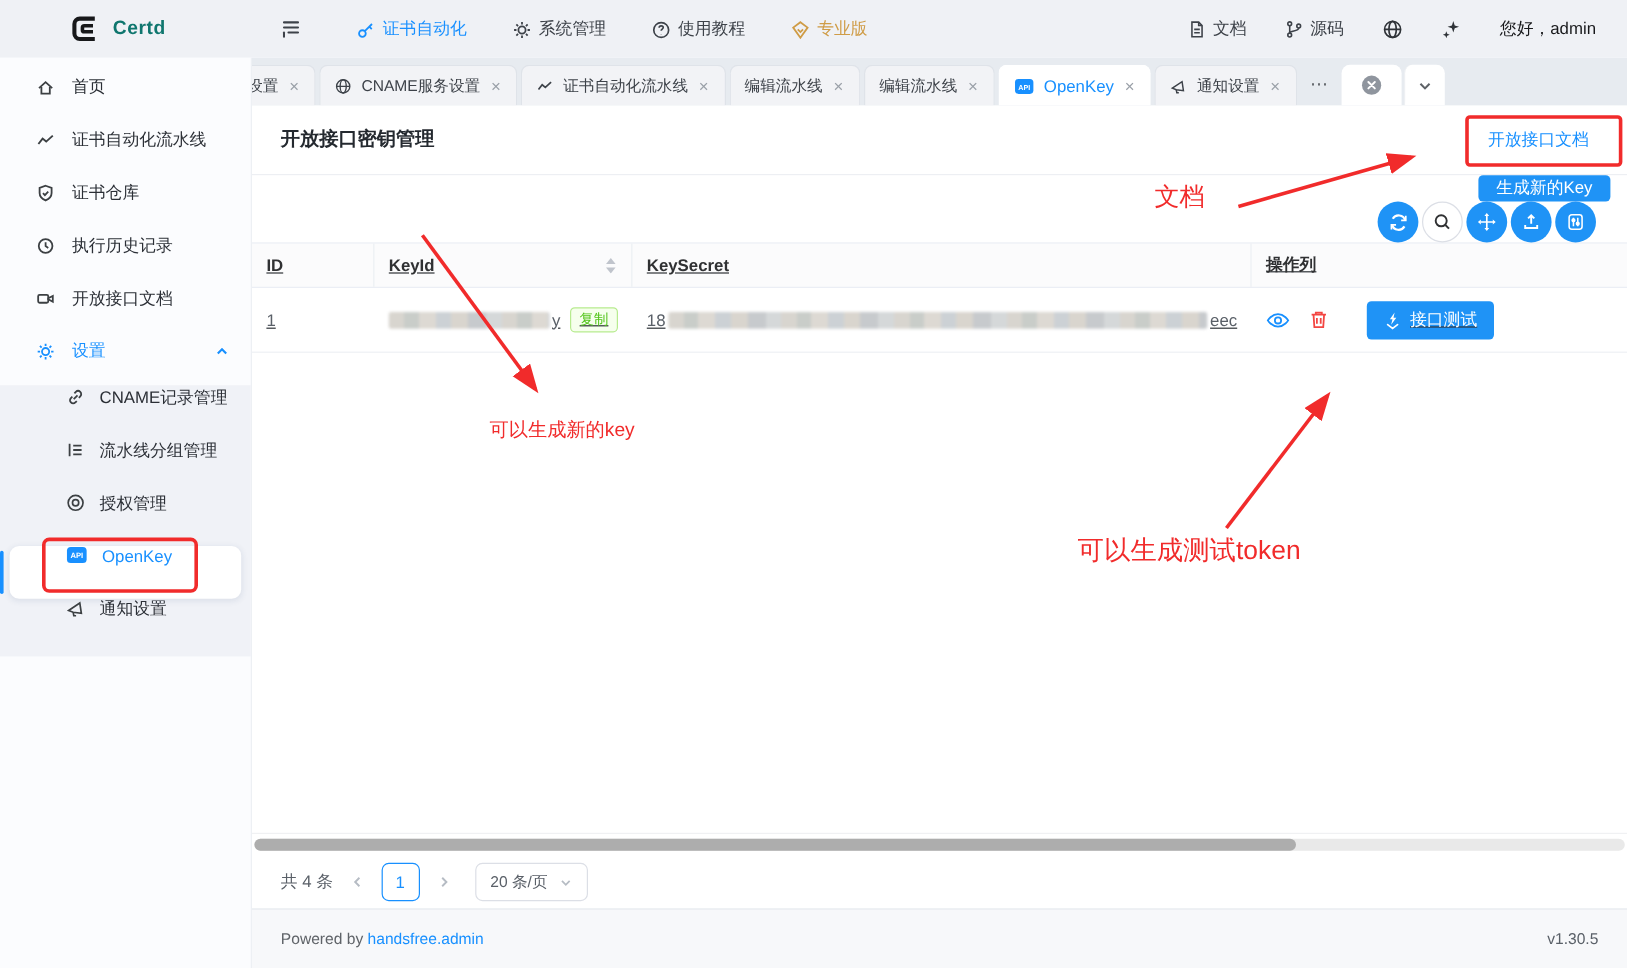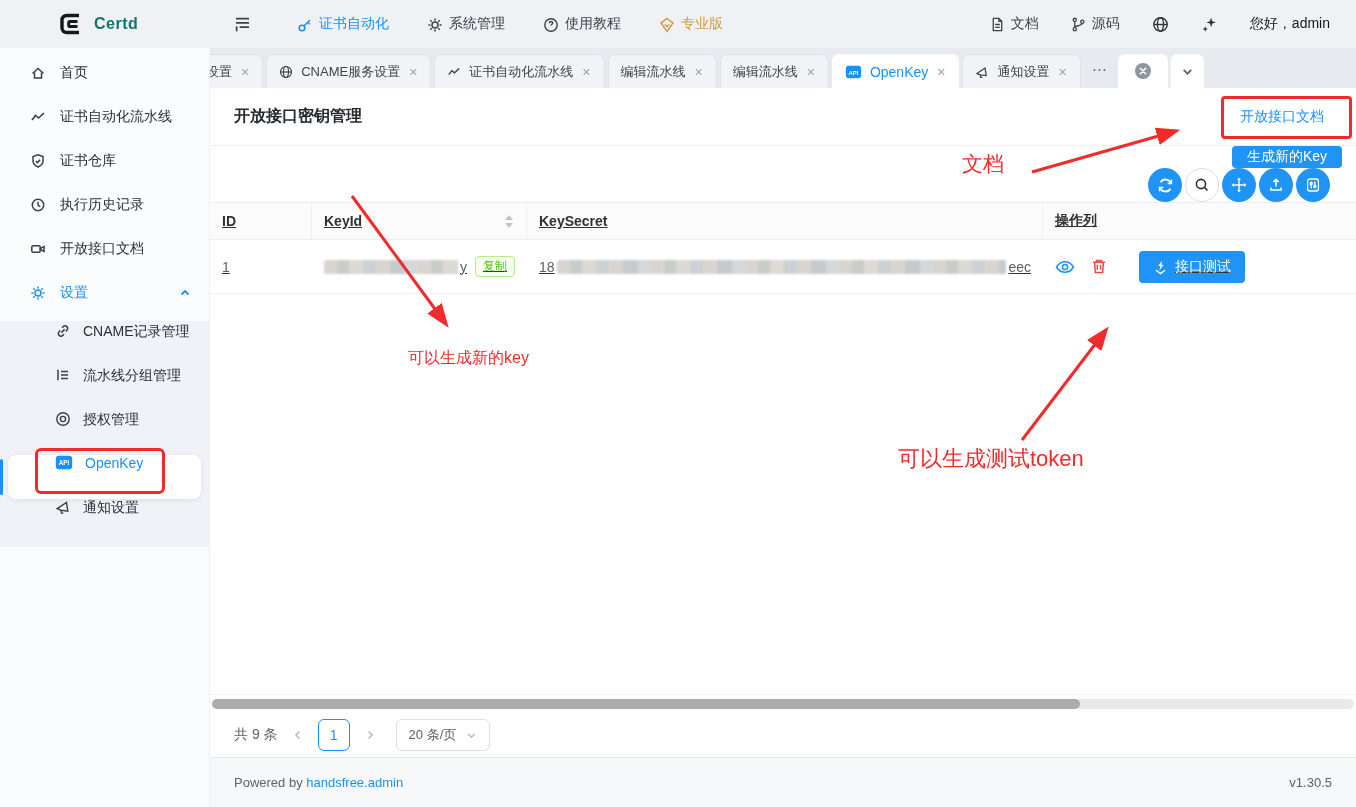--- a/index.html
+++ b/index.html
@@ -443,21 +443,21 @@
         </div>
       </div>
 
       <div class="bottom">
         <div class="hscroll">
           <div class="hs-track">
             <div class="hs-thumb"></div>
           </div>
         </div>
         <div class="pager">
-          <span>共 9 条</span>
+          <span>共 4 条</span>
           <span class="pg-chev">
             <svg width="12" height="12" viewBox="0 0 12 12" fill="none" stroke="#b6bcc4" stroke-width="1.6">
                 <path d="M7.5 2.5L4 6l3.5 3.5"></path>
               </svg>
           </span>
           <span class="pg-num">1</span>
           <span class="pg-chev">
             <svg width="12" height="12" viewBox="0 0 12 12" fill="none" stroke="#b6bcc4" stroke-width="1.6">
                 <path d="M4.5 2.5L8 6l-3.5 3.5"></path>
               </svg>

